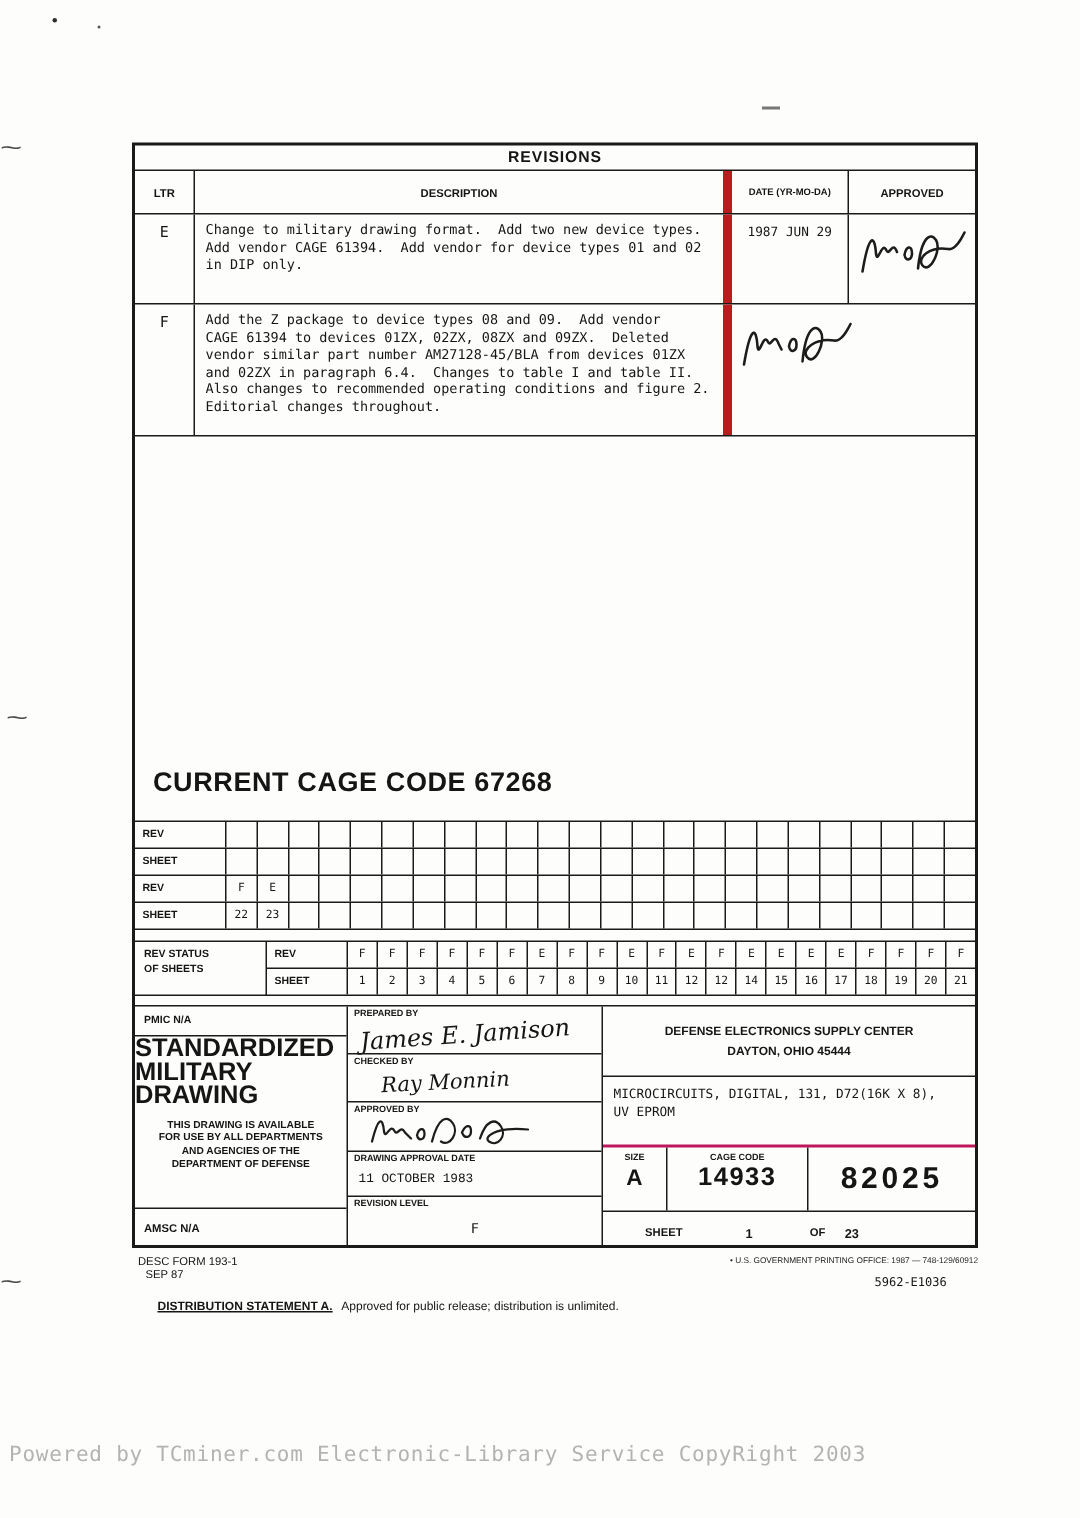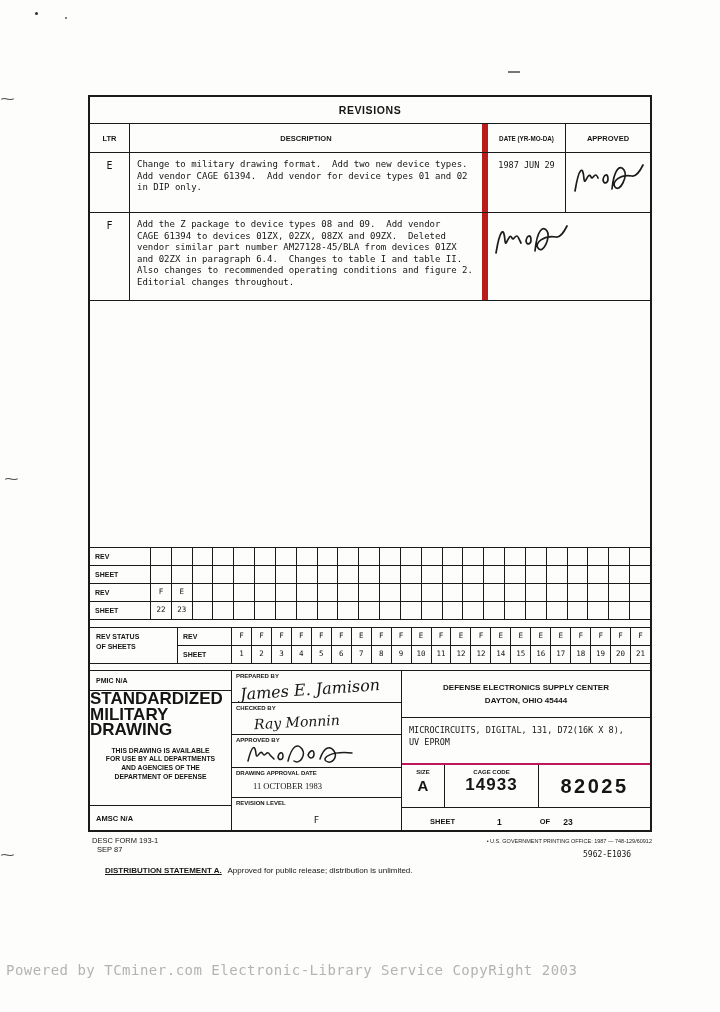--- a/index.html
+++ b/index.html
@@ -11,21 +11,21 @@
   .art { position:absolute; color:#4a4a4a; }
   .dot { width:3px; height:3px; background:#2e2e2e; border-radius:50%; }
   .dot2 { width:2px; height:2px; background:#555; border-radius:50%; }
   .dash { width:12px; height:2px; background:#777; }
   .tilde { font-size:15px; transform:scaleX(1.7); line-height:10px; }
 
   
   .form { position:absolute; left:88px; top:95px; width:564px; height:737px;
           border:2px solid #1a1a1a; background:#fdfdfb; }
 
-  .rev-title { height:27px; border-bottom:1px solid #1a1a1a; display:flex;
+  .rev-title { height:17px; border-bottom:1px solid #1a1a1a; display:flex;
                align-items:center; justify-content:center; font-weight:bold;
                font-size:10.5px; letter-spacing:.6px; }
 
   .hdr-row { display:flex; height:29px; border-bottom:1px solid #1a1a1a; }
   .col-ltr  { width:40px;  border-right:1px solid #1a1a1a; }
   .col-desc { width:358px; border-right:6px solid #b91c1c; }
   .col-date { width:78px;  border-right:1px solid #1a1a1a; }
   .col-appr { flex:1; }
   .hcell { display:flex; align-items:center; justify-content:center;
            font-size:7.5px; font-weight:bold; text-align:center; }
@@ -76,22 +76,22 @@
           border-top:1px solid #1a1a1a; font-size:7.5px; font-weight:bold;
           padding:8px 0 0 6px; }
 
   .sig-box { border-bottom:1px solid #1a1a1a; position:relative; }
   .sig-box.last { border-bottom:none; }
   .tiny-label { position:absolute; top:2px; left:4px; font-size:6px; font-weight:bold; }
   .script { font-family:"DejaVu Serif", serif; font-style:italic; position:absolute; }
   .script.big { font-size:16px; left:8px; top:9px; transform:rotate(-4deg); white-space:nowrap; }
   .script.med { font-size:14px; left:22px; top:11px; transform:rotate(-3deg); white-space:nowrap; }
   .appr-scribble { position:absolute; left:10px; top:4px; }
-  .mono-val { position:absolute; left:21px; top:13px;
-              font-family:Liberation Serif, serif; font-size:8.5px; }
+  .mono-val { position:absolute; left:7px; top:13px;
+              font-family:Liberation Mono, monospace; font-size:8.5px; }
   .rev-level-val { position:absolute; left:50%; top:17px; transform:translateX(-50%);
                    font-family:"DejaVu Sans Mono", monospace; font-size:9px; }
 
   .agency { height:47px; border-bottom:1px solid #1a1a1a; display:flex;
             flex-direction:column; align-items:center; justify-content:center;
             gap:4px; font-weight:bold; font-size:8px; }
   .item-desc { height:47px; border-bottom:2px solid #be185d;
                font-family:"DejaVu Sans Mono", monospace; font-size:8.5px;
                line-height:11.5px; padding:7px 0 0 7px; white-space:pre-line; }
   .size-row { height:43px; border-bottom:1px solid #1a1a1a; display:flex; }
@@ -167,20 +167,21 @@
 and 02ZX in paragraph 6.4.  Changes to table I and table II.
 Also changes to recommended operating conditions and figure 2.
 Editorial changes throughout.</div>
       <div class="col-appr appr">
         <svg width="82" height="46" viewBox="0 0 82 46">
           <path d="M6 36 C10 12 14 9 15 24 C16 32 19 14 22 21 C24 25 26 14 29 22 L31 26 M36 24 c1 -6 5 -7 5 -1 c0 4 -4 6 -5 1 M45 34 C47 13 53 8 57 14 C61 20 53 38 48 31 C44 26 54 18 66 20 C71 21 75 13 77 9" stroke="#1c1c1c" stroke-width="1.7" fill="none" stroke-linecap="round"></path>
         </svg>
       </div>
     </div>
 
+    <div class="cage-heading">CURRENT CAGE CODE 67268</div>
 
     <div class="grid upper-grid">
       <div class="grid-row">
         <div class="glabel w60">REV</div>
         <div class="gcells" id="ug-r1">
             <div class="gcell"></div>
             <div class="gcell"></div>
             <div class="gcell"></div>
             <div class="gcell"></div>
             <div class="gcell"></div>

